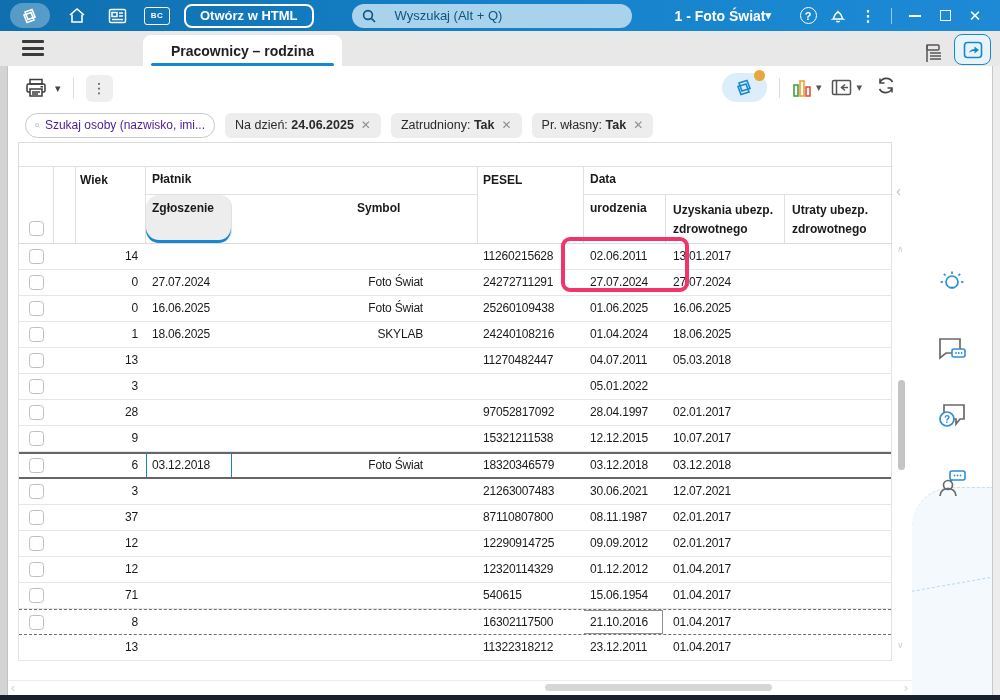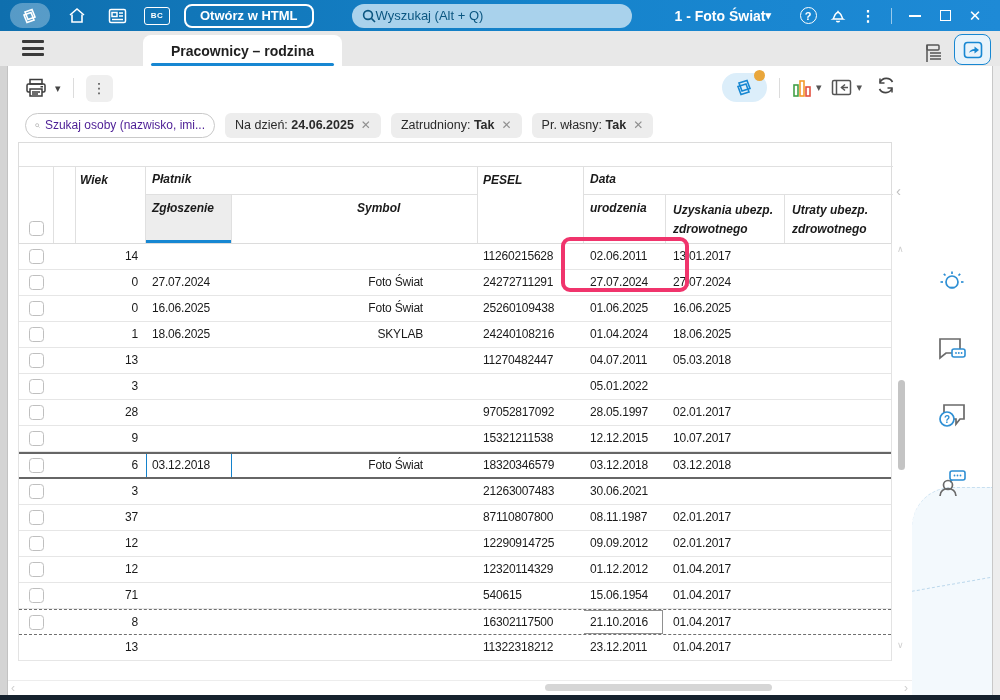--- a/index.html
+++ b/index.html
@@ -12,21 +12,21 @@
     display:flex; align-items:center; color:#fff; padding:0 10px 0 10px; }
   .tb-left { display:flex; align-items:center; gap:14px; }
   .pill-active { width:40px; height:25px; border-radius:13px; background:rgba(255,255,255,.30);
     display:flex; align-items:center; justify-content:center; cursor:pointer; }
   .tb-icon { width:26px; height:25px; display:flex; align-items:center; justify-content:center; cursor:pointer; }
   .bc-box { width:32px; height:18px; border:1.6px solid #fff; border-radius:3px; font-size:8px; font-weight:bold;
     display:flex; align-items:center; justify-content:center; letter-spacing:.5px; }
   .open-html { border:2px solid #fff; border-radius:8px; height:24px; padding:0 14px; display:flex; align-items:center;
     font-size:13px; font-weight:bold; color:#fff; background:transparent; cursor:pointer; white-space:nowrap; }
   .tb-search { margin-left:38px; width:280px; height:24px; border-radius:13px; background:#a9d2ec; color:#0b5680;
-    display:flex; align-items:center; padding:10px 10px; gap:0; font-size:13px; cursor:text; }
+    display:flex; align-items:center; padding:10px 10px; gap:19px; font-size:13px; cursor:text; }
   .tb-right { margin-left:auto; display:flex; align-items:center; gap:0; }
   .company { display:flex; align-items:center; gap:0; font-size:14px; font-weight:600; margin-right:22px; cursor:pointer; white-space:nowrap; }
   .chev { font-size:11px; line-height:1; }
   .q-circle { width:17px; height:17px; border:1.5px solid #fff; border-radius:50%; font-size:11px; font-weight:bold;
     display:flex; align-items:center; justify-content:center; }
   .tb-btn { width:30px; height:26px; display:flex; align-items:center; justify-content:center; cursor:pointer; font-size:15px; }
   .tb-sep { width:1px; height:16px; background:rgba(255,255,255,.55); margin:0 8px; }
   .win-max { width:11px; height:11px; border:1.7px solid #fff; }
   .win-min { width:12px; height:2px; background:#fff; }
 
@@ -73,30 +73,30 @@
     font-size:12.5px; color:#2a2a2a; cursor:pointer; white-space:nowrap; }
   .chip b { font-weight:bold; }
   .chip .x { color:#8f8f8f; font-size:12px; cursor:pointer; }
 
   
   .grid-wrap { position:relative; margin-left:10px; margin-top:2px; width:894px; height:553px; overflow:hidden;
     --cols:35px 22px 70px 86px 119px 127px 106px 82px 119px 108px; }
   .grid { width:874px; }
   .thead { display:grid; grid-template-columns:var(--cols); grid-template-rows:24px 28px 48px;
     border:1px solid #dcdcdc; border-bottom:none; font-size:12px; font-weight:bold; color:#1a1a1a; position:relative; }
-  .thead > div { position:relative;font-style:italic; }
+  .thead > div { position:relative; }
   .hc { border-right:1px solid #e0e0e0; }
   .h-blank { grid-column:1 / -1; grid-row:1; border-bottom:1px solid #e0e0e0; }
   .h-cb { grid-column:1; grid-row:2 / span 2; display:flex; align-items:flex-end; justify-content:center; padding-bottom:7px; }
   .h-ind { grid-column:2; grid-row:2 / span 2; }
   .h-wiek { grid-column:3; grid-row:2 / span 2; padding:6px 0 0 4px; }
   .h-platnik { grid-column:4 / span 3; grid-row:2; padding:5px 0 0 6px; border-bottom:1px solid #e0e0e0; }
   .h-pesel { grid-column:7; grid-row:2 / span 2; padding:6px 0 0 5px; }
   .h-data { grid-column:8 / span 3; grid-row:2; padding:5px 0 0 6px; border-bottom:1px solid #e0e0e0; border-right:none; }
-  .h-zgl { grid-column:4; grid-row:3; padding:6px 0 0 6px; background:#ededed; box-shadow:inset 0 -3px 0 #1787d2; }
+  .h-zgl { grid-column:4; grid-row:3; padding:6px 0 0 6px; background:#ededed; box-shadow:inset 0 -3px 0 #1787d2;border-radius:13px; }
   .h-wyr { grid-column:5; grid-row:3; padding:6px 0 0 6px; }
   .h-sym { grid-column:6; grid-row:3; padding:6px 0 0 6px; }
   .h-urodz { grid-column:8; grid-row:3; padding:6px 0 0 6px; }
   .h-uzysk { grid-column:9; grid-row:3; padding:6px 7px 0 7px; line-height:19px; }
   .h-utr { grid-column:10; grid-row:3; padding:6px 7px 0 7px; line-height:19px; border-right:none; }
 
   .annotation { position:absolute; left:329px; top:42px; width:128px; height:55px; border:4px solid #f0346c;
     border-radius:9px; z-index:20; pointer-events:none; }
 
   .tbody { border-left:1px solid #e3e3e3; border-right:1px solid #e3e3e3; border-top:1px solid #dcdcdc; }
@@ -426,21 +426,21 @@
   <div class="trow">
     <div class="c-cb">
                   <div class="cbx"></div>
                 </div>
     <div class="c-ind"></div>
     <div class="c-wiek">28</div>
     <div class="c-zgl"></div>
     <div class="c-wyr"></div>
     <div class="c-sym"></div>
     <div class="c-pesel">97052817092</div>
-    <div class="c-urodz">28.05.1997</div>
+    <div class="c-urodz">28.04.1997</div>
     <div class="c-uzysk">02.01.2017</div>
     <div class="c-utr"></div>
   </div>
 
   <div class="trow">
     <div class="c-cb">
                   <div class="cbx"></div>
                 </div>
     <div class="c-ind"></div>
     <div class="c-wiek">9</div>
@@ -472,20 +472,21 @@
     <div class="c-cb">
                   <div class="cbx"></div>
                 </div>
     <div class="c-ind"></div>
     <div class="c-wiek">3</div>
     <div class="c-zgl"></div>
     <div class="c-wyr"></div>
     <div class="c-sym"></div>
     <div class="c-pesel">21263007483</div>
     <div class="c-urodz">30.06.2021</div>
+    <div class="c-uzysk">12.07.2021</div>
     <div class="c-utr"></div>
   </div>
 
   <div class="trow">
     <div class="c-cb">
                   <div class="cbx"></div>
                 </div>
     <div class="c-ind"></div>
     <div class="c-wiek">37</div>
     <div class="c-zgl"></div>

